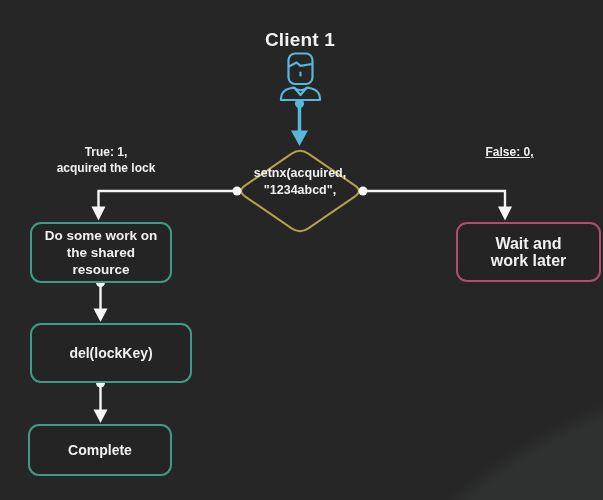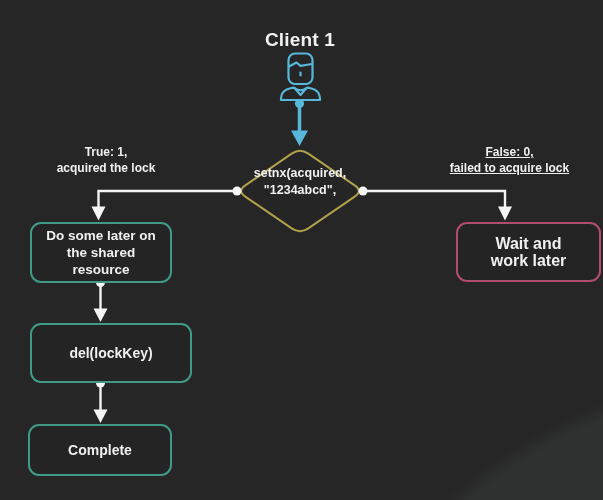--- a/index.html
+++ b/index.html
@@ -109,26 +109,25 @@
     <div>"1234abcd",</div>
   </div>
 
   <div class="txt branch-label branch-true">
     <div>True: 1,</div>
     <div>acquired the lock</div>
   </div>
 
   <div class="txt branch-label branch-false">
     <div>False: 0,</div>
-    <div>failed to acquire lock</div>
   </div>
 
   <div class="node node-success node-work">
     <div>
-      <div>Do some later on</div>
+      <div>Do some work on</div>
       <div>the shared</div>
       <div>resource</div>
     </div>
   </div>
 
   <div class="node node-success node-del">
     <div>del(lockKey)</div>
   </div>
 
   <div class="node node-success node-complete">

